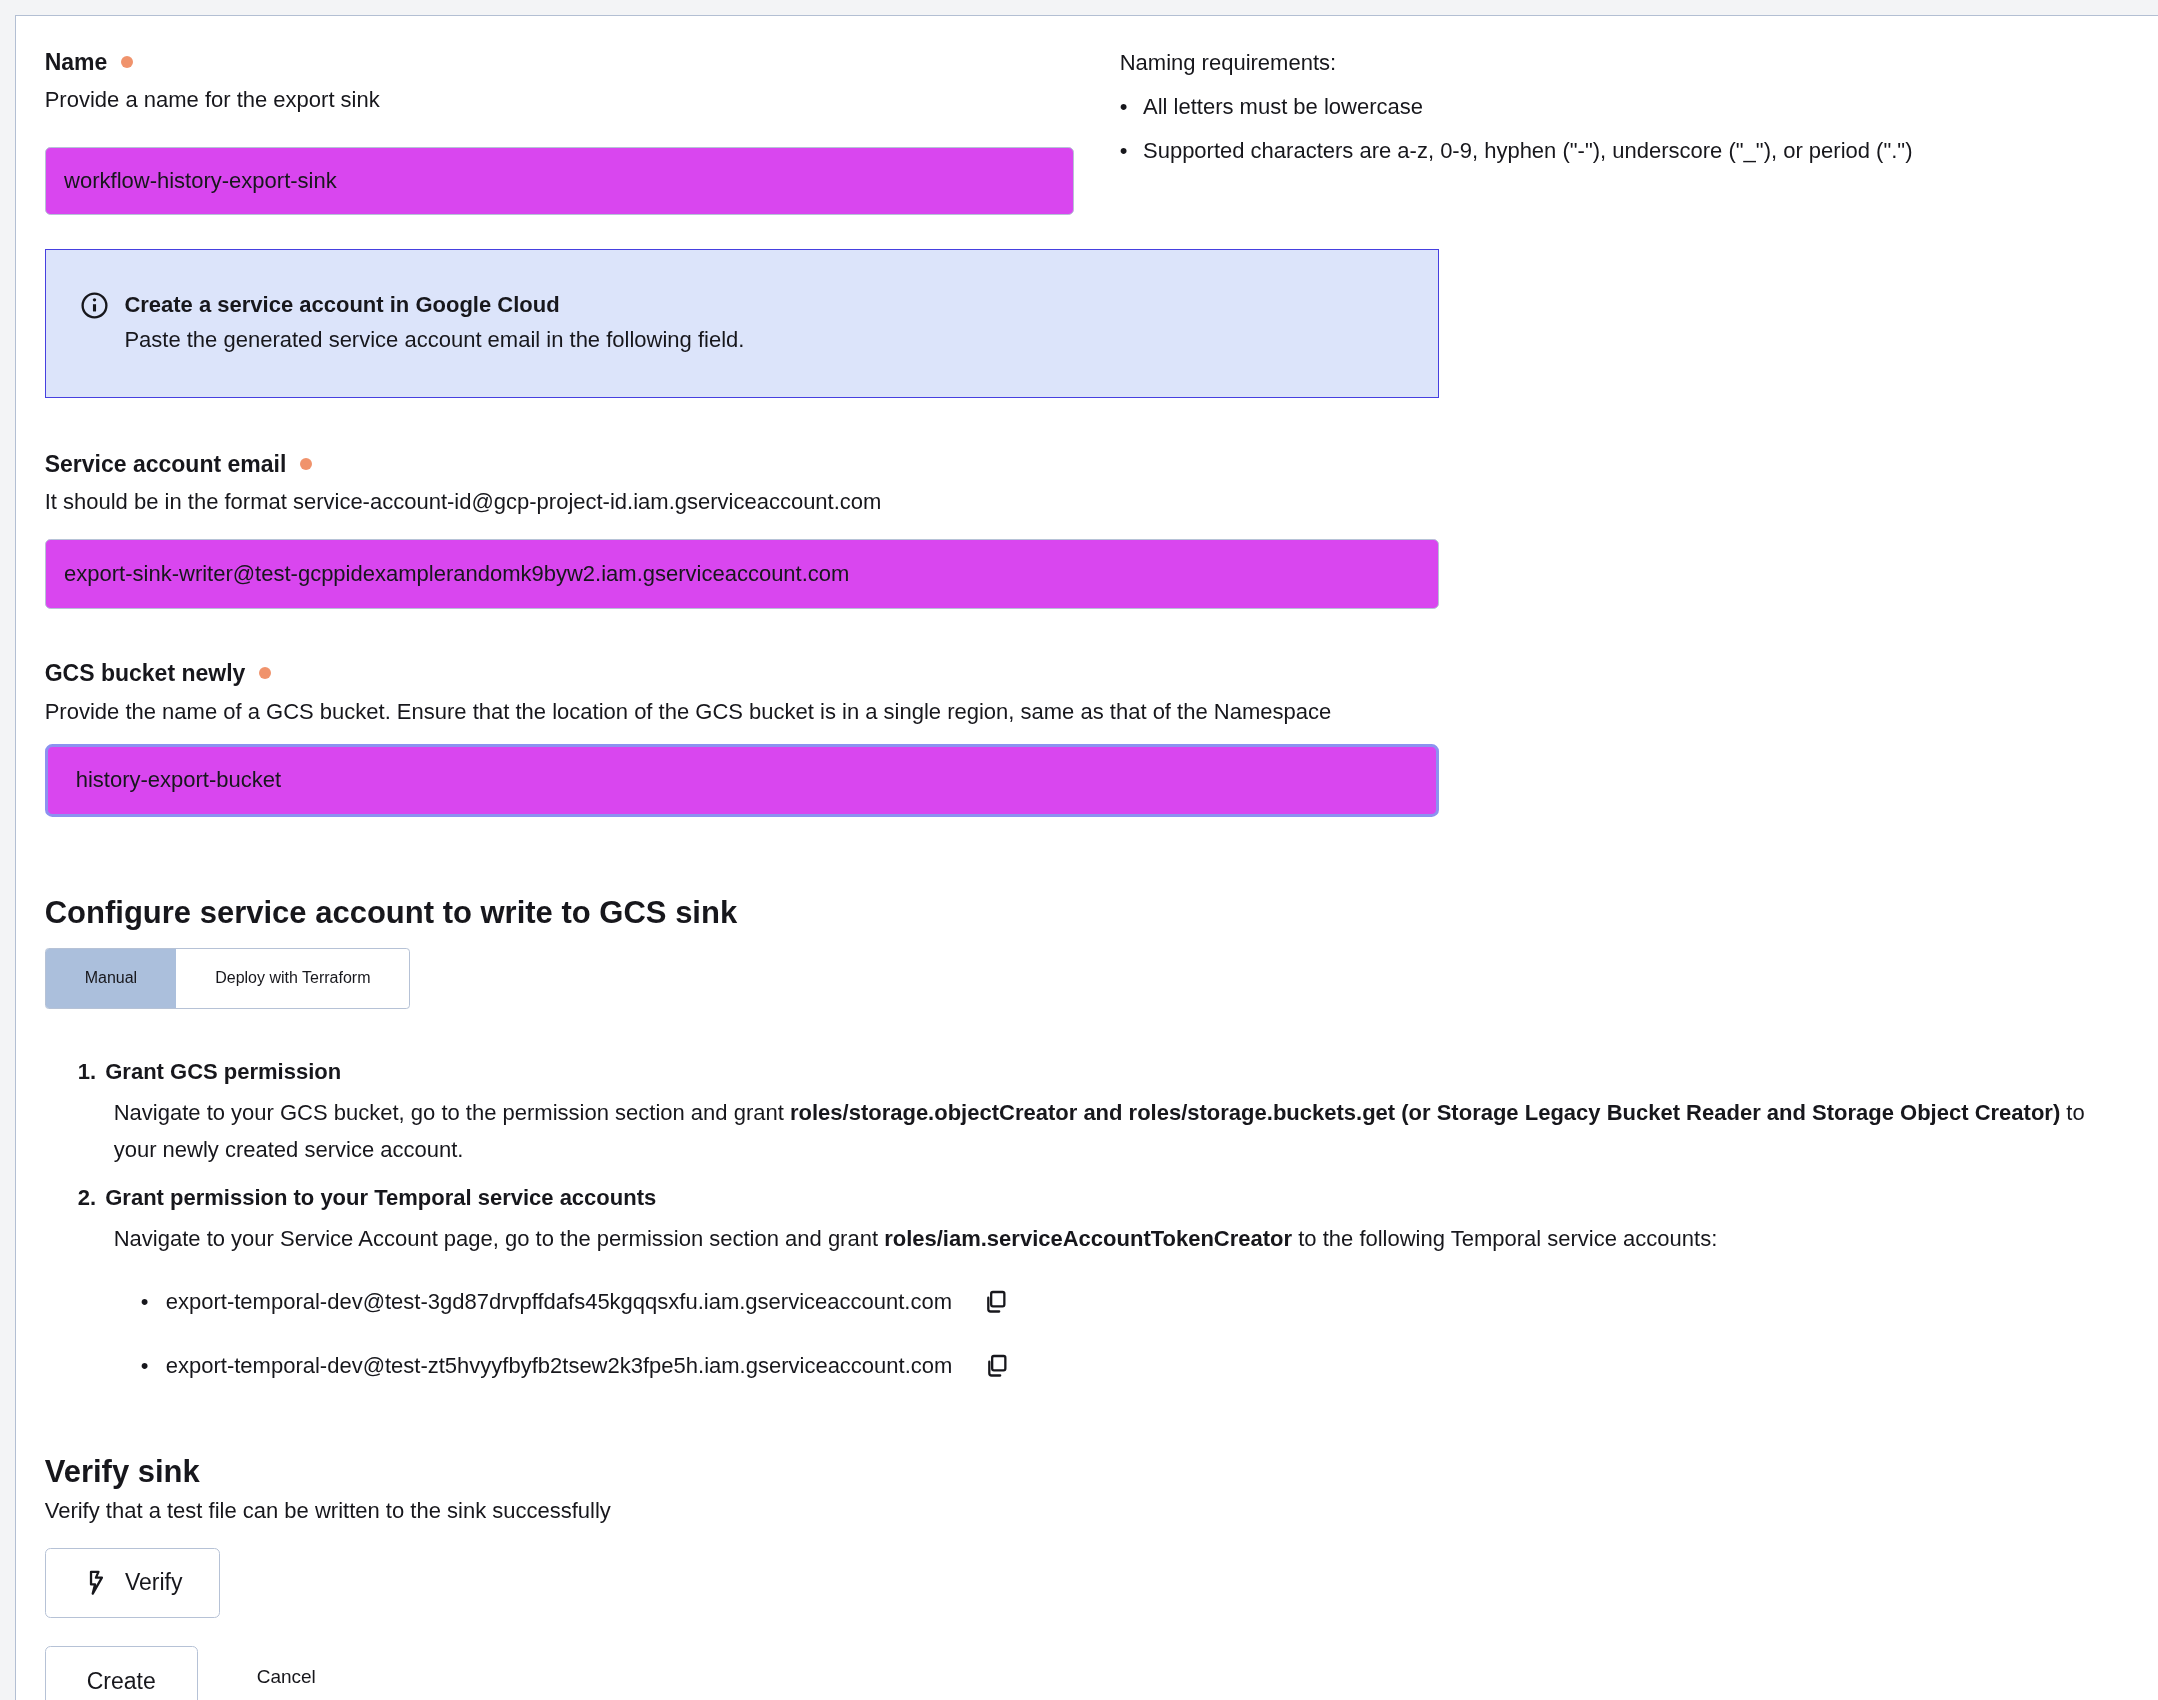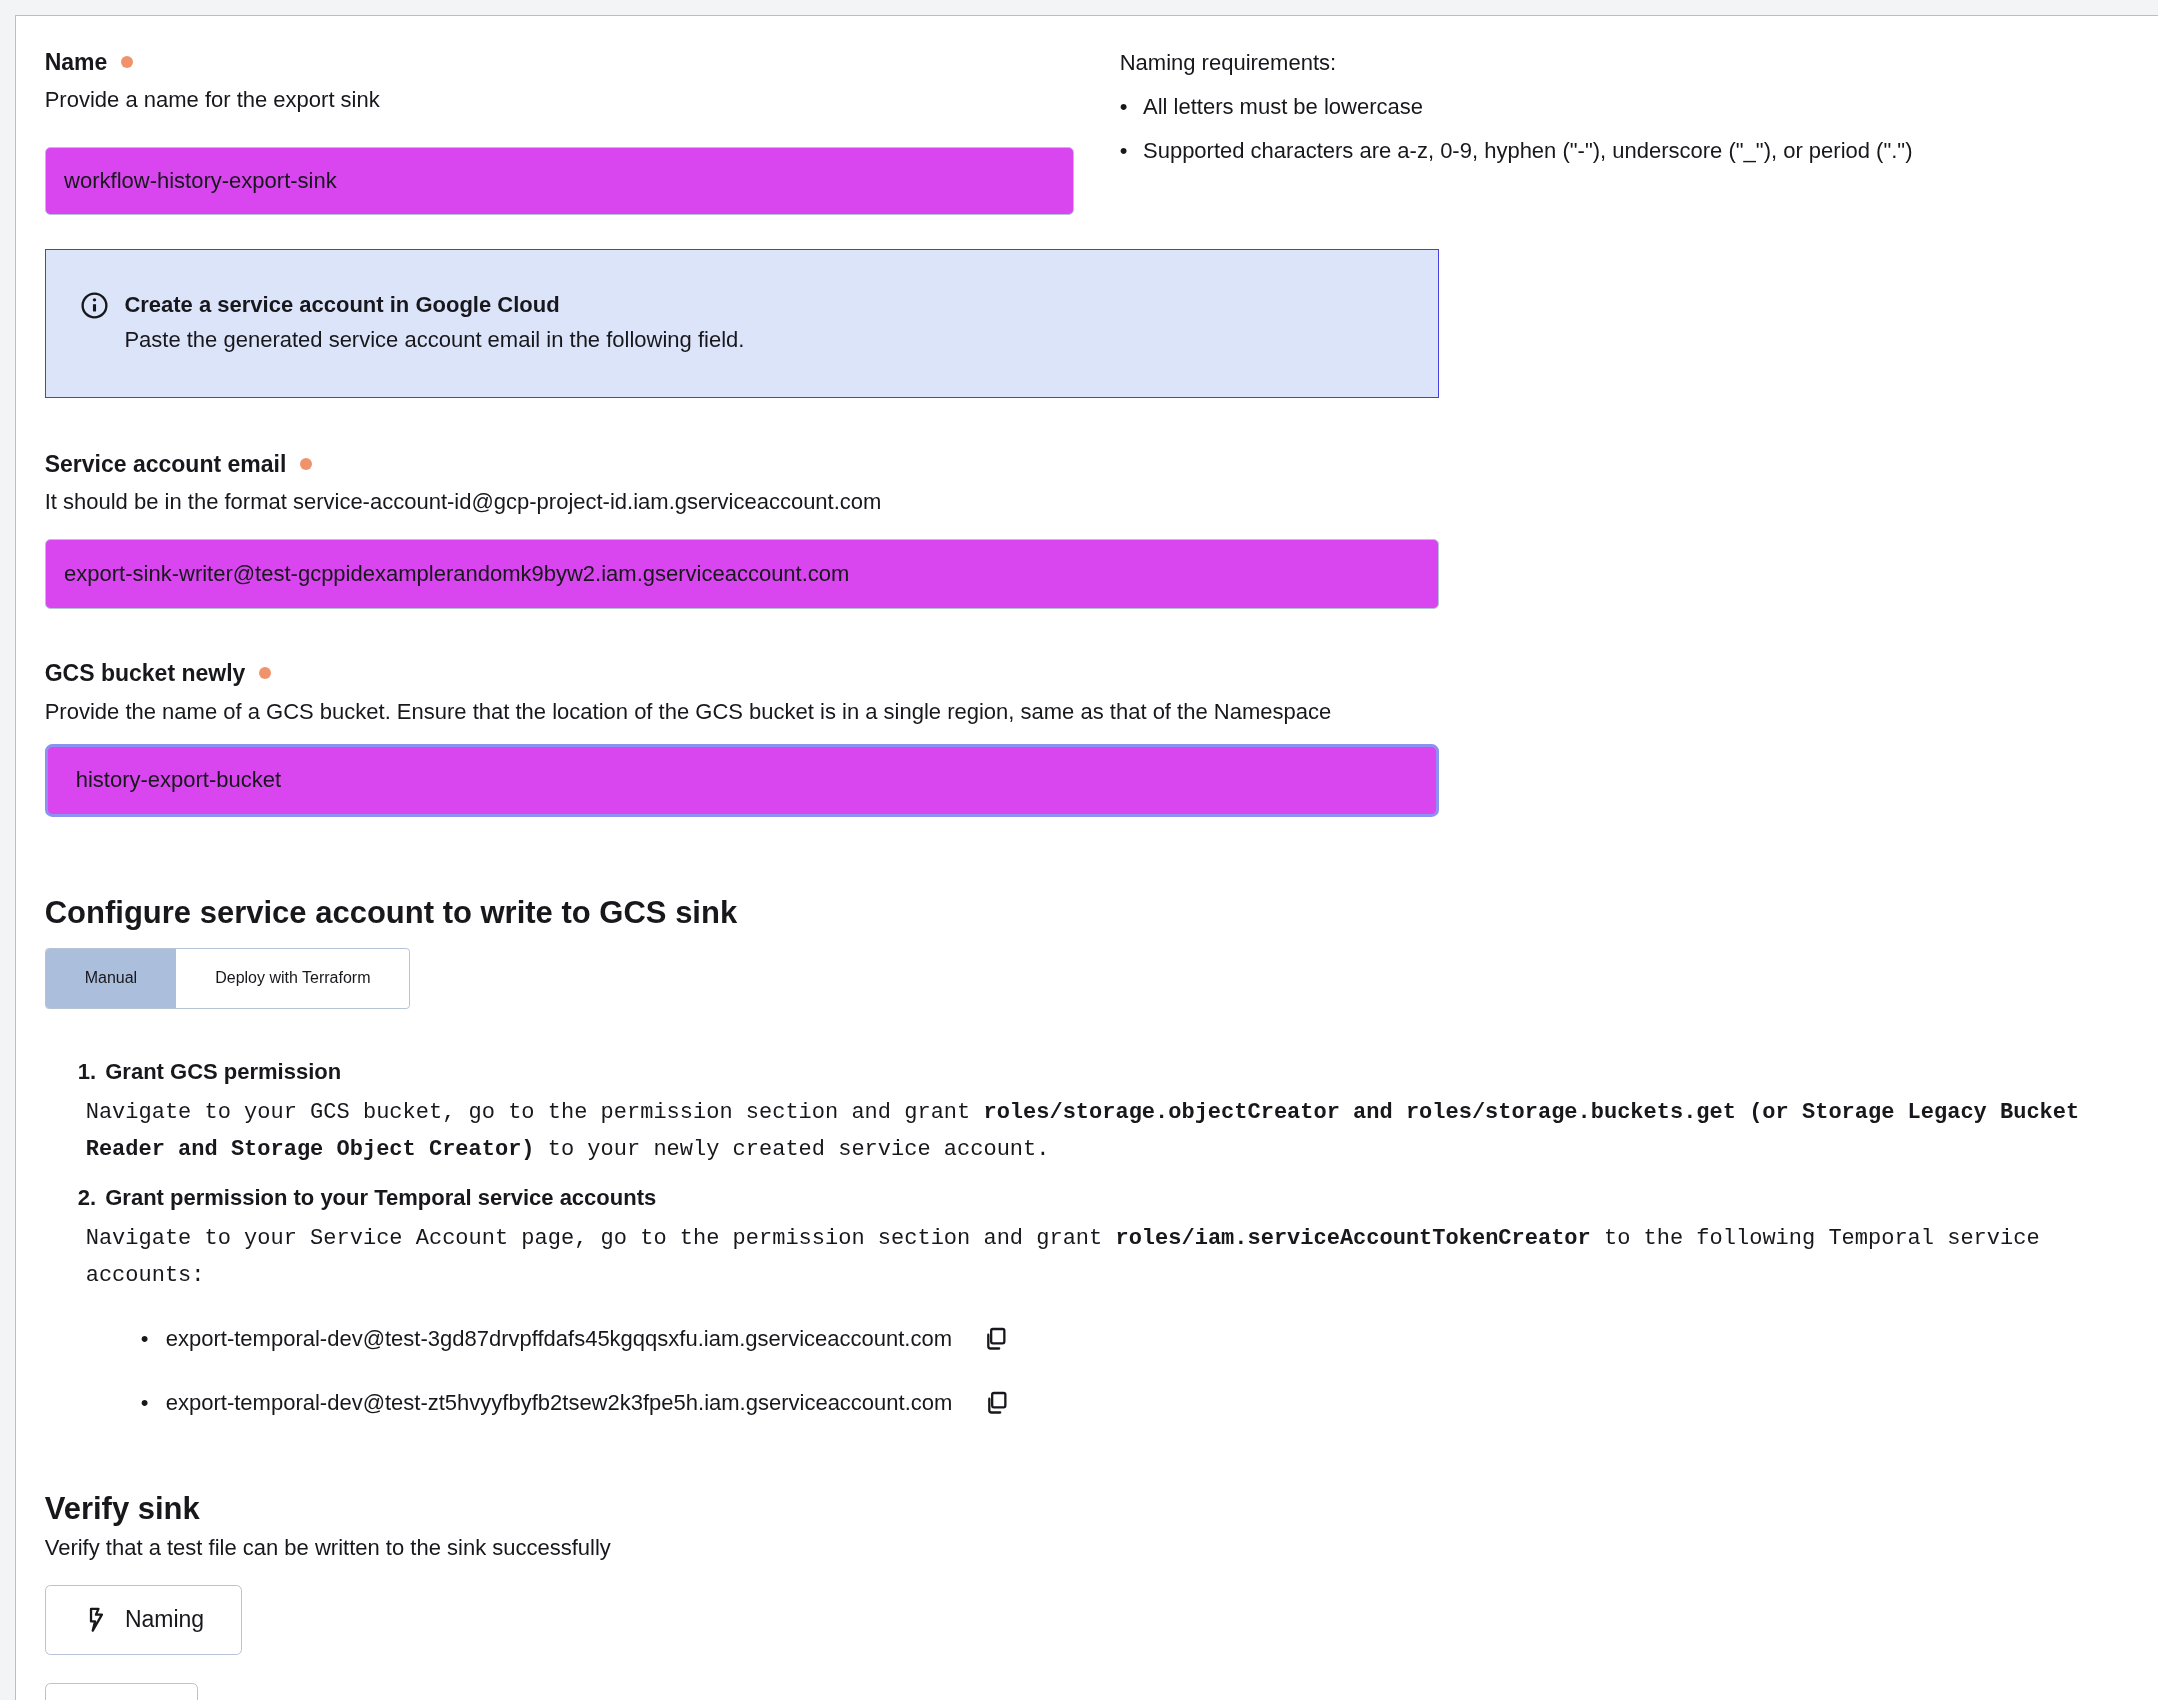--- a/index.html
+++ b/index.html
@@ -77,21 +77,21 @@
     border:1.8px solid var(--input-border);border-radius:3.7px;
     background:#fff;overflow:hidden;
   }
   .tab{
     display:flex;align-items:center;justify-content:center;
     padding:0 39px;font-size:16px;cursor:pointer;white-space:nowrap;
   }
   .tab.selected{background:var(--tab-selected);}
   .steps{margin-top:47px;margin-left:33px;}
   .step-head{display:flex;gap:9.2px;font-weight:700;line-height:31px;}
-  .step-body{margin-left:8px;margin-top:7.3px;line-height:37px;max-width:2002px;font-family:Liberation Mono, monospace;}
+  .step-body{margin-left:36px;margin-top:7.3px;line-height:37px;max-width:2002px;}
   .step + .step{margin-top:13.8px;}
   .sa-list{margin-top:26px;margin-left:96px;}
   .sa-item{display:flex;align-items:center;gap:17.4px;height:37px;}
   .sa-item + .sa-item{margin-top:27px;}
   .copy-btn{
     background:none;border:none;cursor:pointer;padding:1.8px;
     display:flex;align-items:center;margin-left:11px;
   }
   .verify-section{margin-top:73px;}
   .btn{
@@ -226,21 +226,21 @@
 
   <div class="verify-section">
     <div class="section-title">Verify sink</div>
     <div class="field-desc">Verify that a test file can be written to the sink successfully</div>
     <button class="btn verify-btn">
       <span>
         <svg width="27.5" height="27.5" viewBox="0 0 24 24" fill="none" stroke="#17171c" stroke-width="2" stroke-linejoin="round" stroke-linecap="round">
           <path d="M7 2.5 h6.5 l-2.2 5 h5.2 L8.5 21.5 l2 -8 H7 z"></path>
         </svg>
       </span>
-      <span>Naming</span>
+      <span>Verify</span>
     </button>
   </div>
 
   <div class="actions">
     <button class="btn create-btn">Create</button>
     <button class="cancel-btn">Cancel</button>
   </div>
 
 </div>
 

